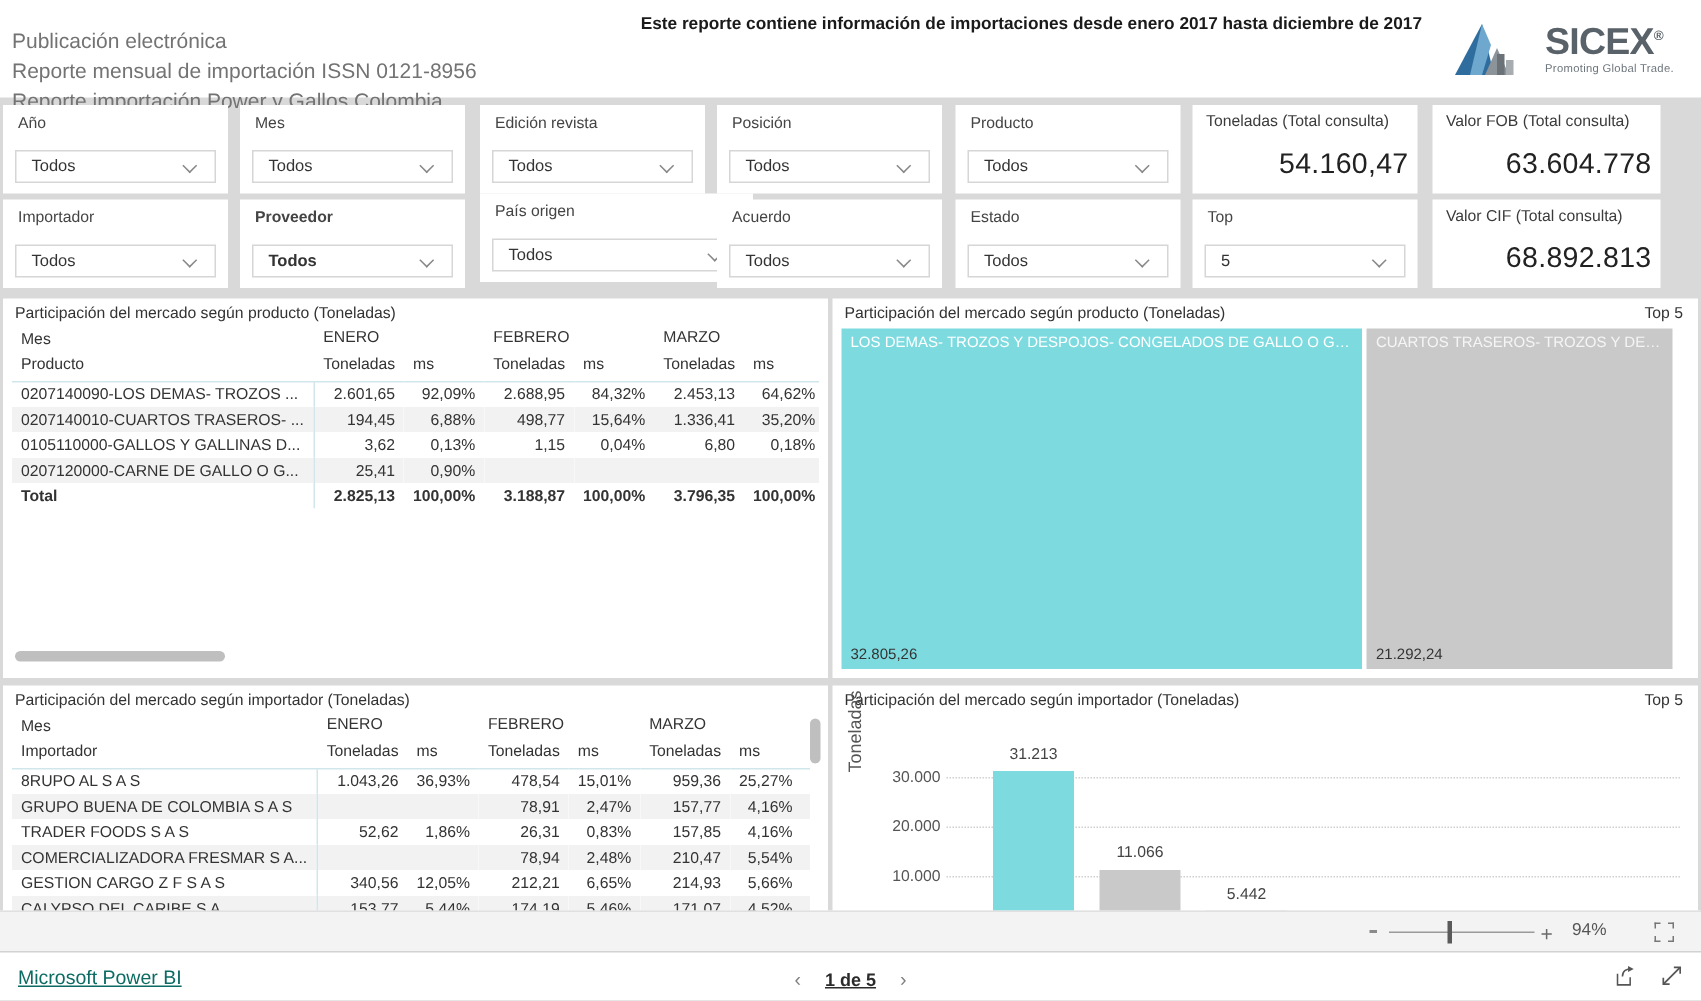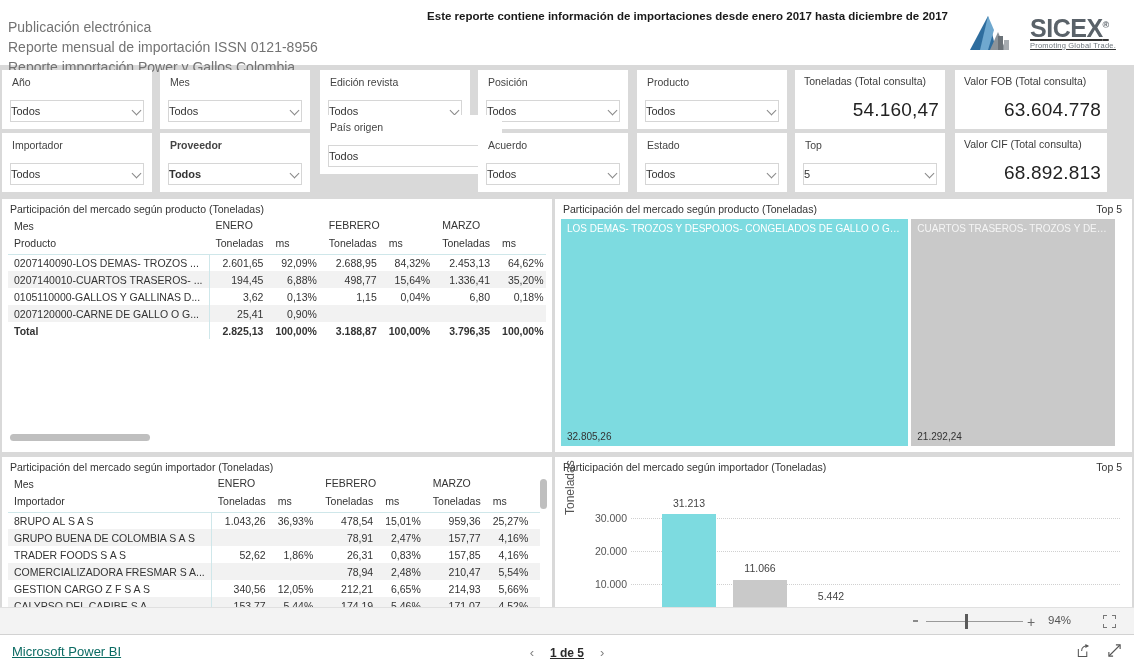--- a/index.html
+++ b/index.html
@@ -32,41 +32,41 @@
   .hdr-left div { white-space: nowrap; }
   .hdr-center {
     position: absolute; left: 378px; top: 8px; width: 570px;
     text-align: right; font-size: 11.5px; font-weight: bold;
     line-height: 17px; color: #1a1a1a;
   }
   .hdr-logo {
     position: absolute; left: 957px; top: 4px; width: 170px; height: 57px;
     background: #fff; display: flex; align-items: center; justify-content: center;
   }
-  .logo-wrap { display: flex; align-items: center; gap: 18px; text-decoration: underline; }
+  .logo-wrap { display: flex; align-items: center; gap: 18px; }
   .logo-text { display: flex; flex-direction: column; line-height: 1; }
   .logo-name {
     font-size: 25px; font-weight: bold; letter-spacing: -0.5px;
     color: #5a6269; font-family: "Liberation Sans", sans-serif;
   }
   .logo-name sup { font-size: 9px; vertical-align: super; }
   .logo-tag { font-size: 7.5px; color: #6d757c; letter-spacing: 0.2px; margin-top: 1px; }
 
   
   .tile {
     position: absolute; background: #ffffff;
   }
   .tile-label {
     position: absolute; left: 10px; top: 6px;
     font-size: 10.5px; color: #444; line-height: 12px;
   }
   .ddown {
     position: absolute; left: 8px; right: 8px; bottom: 7px; height: 22px;
     border: 1px solid #d6d6d6; background: #fff;
-    display: flex; align-items: center; padding: 0 0;
+    display: flex; align-items: center; padding: 0 10px;
     font-size: 11px; color: #333;
   }
   .ddown .chev {
     margin-left: auto; width: 10px; height: 10px;
     display: inline-block; position: relative;
   }
   .ddown .chev::before {
     content: ""; position: absolute; left: 0px; top: 1px;
     width: 6px; height: 6px; border-right: 1.3px solid #888;
     border-bottom: 1.3px solid #888; transform: rotate(45deg);
@@ -286,21 +286,21 @@
     </div>
 
     <div class="tile" style="left:160px; top:133px; width:150px; height:59px;font-weight:bold;">
       <div class="tile-label">Proveedor</div>
       <div class="ddown">
         <span>Todos</span>
         <span class="chev"></span>
       </div>
     </div>
 
-    <div class="tile" style="left:320px; top:115px; width:182px; height:59px;">
+    <div class="tile" style="left:320px; top:129px; width:182px; height:59px;">
       <div class="tile-label">País origen</div>
       <div class="ddown">
         <span>Todos</span>
         <span class="chev"></span>
       </div>
     </div>
 
     <div class="tile" style="left:478px; top:133px; width:150px; height:59px;">
       <div class="tile-label">Acuerdo</div>
       <div class="ddown">

